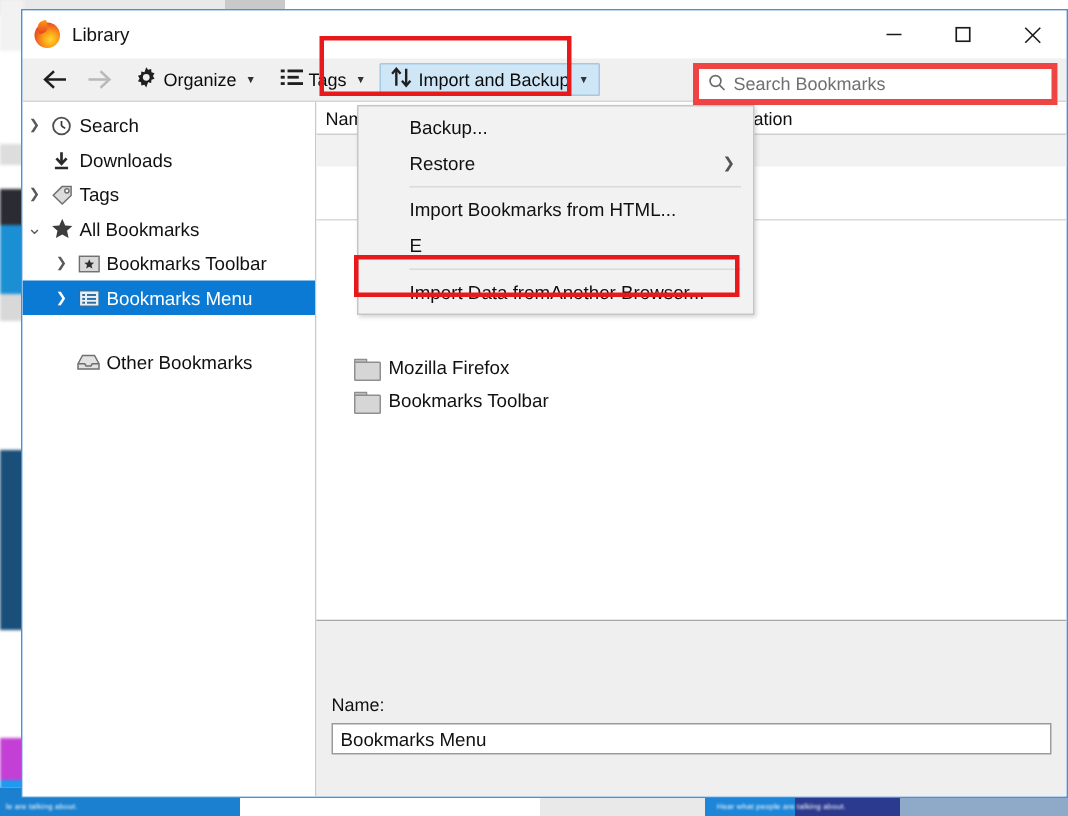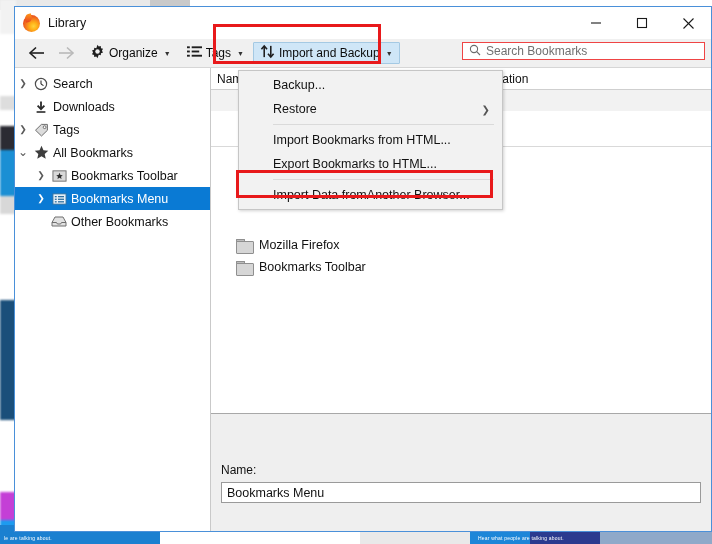--- a/index.html
+++ b/index.html
@@ -137,22 +137,22 @@
     border: 1px solid #a4c9e3;
   }
   #import-highlight {
     position: absolute;
     left: 198px; top: -15px; width: 168px; height: 40px;
     border: 3px solid #e8191b;
     pointer-events: none;
   }
   #searchbox {
     position: absolute; right: 6px; top: 3px;
-    width: 243px; height: 18px;
-    background: #ffffff; border: 1px solid #ef4444;
+    width: 243px; height: 28px;
+    background: #ffffff; border: 4px solid #ef4444;
     display: flex; align-items: center; gap: 5px; padding: 0 6px;
   }
   #search-placeholder { color: #707070; font-size: 12px; }
 
   
   #wbody { flex: 1 1 auto; display: flex; min-height: 0; }
 
   #sidebar {
     width: 196px; flex: 0 0 196px;
     background: #ffffff;
@@ -436,21 +436,21 @@
             <rect x="6.4" y="3.8" width="6.4" height="1.4" fill="#2f6f9f"></rect>
             <rect x="3" y="6.6" width="2" height="1.4" fill="#2f6f9f"></rect>
             <rect x="6.4" y="6.6" width="6.4" height="1.4" fill="#2f6f9f"></rect>
             <rect x="3" y="9.3" width="2" height="1.4" fill="#2f6f9f"></rect>
             <rect x="6.4" y="9.3" width="6.4" height="1.4" fill="#2f6f9f"></rect>
           </svg>
         </span>
         <span class="tlabel">Bookmarks Menu</span>
       </div>
 
-      <div class="trow" style="padding-left:18px;">
+      <div class="trow" style="padding-left:18px;margin-top:20px;">
         <span class="twist"></span>
         <span class="ticon">
           <svg width="16" height="13" viewBox="0 0 16 13">
             <path d="M1 7.5 L4 2 L12 2 L15 7.5 L15 11 L1 11 Z" fill="#e2e2e2" stroke="#6f6f6f" stroke-width="1"></path>
             <path d="M1 7.5 L5.5 7.5 L6.4 9 L9.6 9 L10.5 7.5 L15 7.5" fill="none" stroke="#6f6f6f" stroke-width="1"></path>
           </svg>
         </span>
         <span class="tlabel">Other Bookmarks</span>
       </div>
     </div>
@@ -497,21 +497,20 @@
         <span>estore</span>
       <span class="subarrow">❯</span>
     </div>
     <div class="msep"></div>
     <div class="mi">
       <span class="uline">I</span>
         <span>mport Bookmarks from HTML...</span>
     </div>
     <div class="mi">
       <span class="uline">E</span>
-        <span>xport Bookmarks to HTML...</span>
     </div>
     <div class="msep"></div>
     <div class="mi">
       <span>Import Data from </span>
         <span class="uline">A</span>
         <span>nother Browser...</span>
     </div>
   </div>
   <div id="menu-highlight"></div>
 

